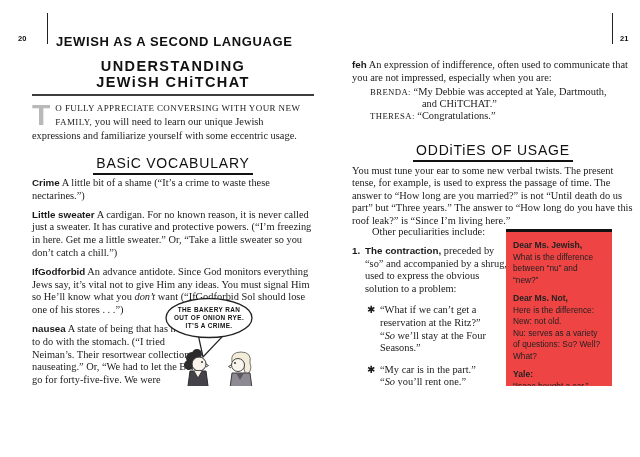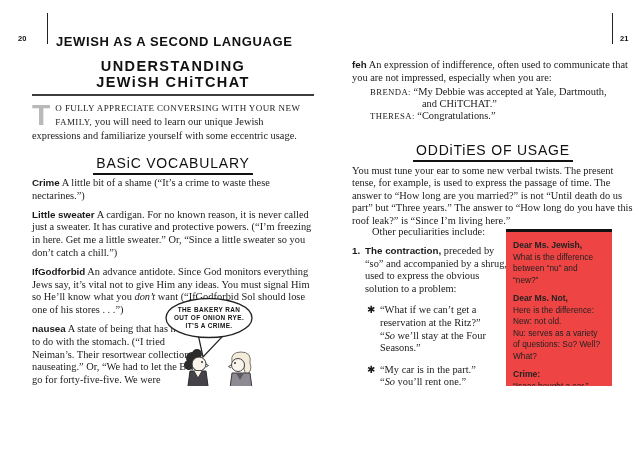--- a/index.html
+++ b/index.html
@@ -79,21 +79,21 @@
     <span class="sec-head">BASiC VOCABULARY</span>
   </div>
 
   <div class="lp-col entries" style="position:absolute;">
     <div class="entry">
       <span class="term">Crime</span>
       <span>A little bit of a shame (“It’s a crime to waste these nectarines.”)</span>
     </div>
     <div class="entry">
       <span class="term">Little sweater</span>
-      <span>A cardigan. For no known reason, it is never called just a sweater. It has curative and protective powers. (“I’m freezing in here. Get me a little sweater.” Or, “Since a little sweater so you don’t catch a chill.”)</span>
+      <span>A cardigan. For no known reason, it is never called just a sweater. It has curative and protective powers. (“I’m freezing in here. Get me a little sweater.” Or, “Take a little sweater so you don’t catch a chill.”)</span>
     </div>
     <div class="entry">
       <span class="term">IfGodforbid</span>
       <span>An advance antidote. Since God monitors everything Jews say, it’s vital not to give Him any ideas. You must signal Him so He’ll know what you </span><i>don’t</i><span> want (“IfGodforbid Sol should lose one of his stores . . .”)</span>
     </div>
     <div class="entry entry-nausea">
       <span class="term">nausea</span>
       <span>A state of being that has nothing to do with the stomach. (“I tried Neiman’s. Their resortwear collection is nauseating.” Or, “We had to let the Benz go for forty-five-five. We were nauseous.”)</span>
     </div>
   </div>
@@ -188,19 +188,19 @@
       <div class="sb-head">Dear Ms. Jewish,</div>
       <div>What is the difference between “nu” and “new?”</div>
     </div>
     <div class="sb-block">
       <div class="sb-head">Dear Ms. Not,</div>
       <div>Here is the difference:</div>
       <div>New: not old.</div>
       <div>Nu: serves as a variety of questions: So? Well? What?</div>
     </div>
     <div class="sb-block">
-      <div class="sb-head">Crime:</div>
+      <div class="sb-head">Yale:</div>
       <div>“Isaac bought a car.”</div>
       <div>“Nu, is it new?”</div>
     </div>
   </div>
 
 </div>
 
 </body></html>

